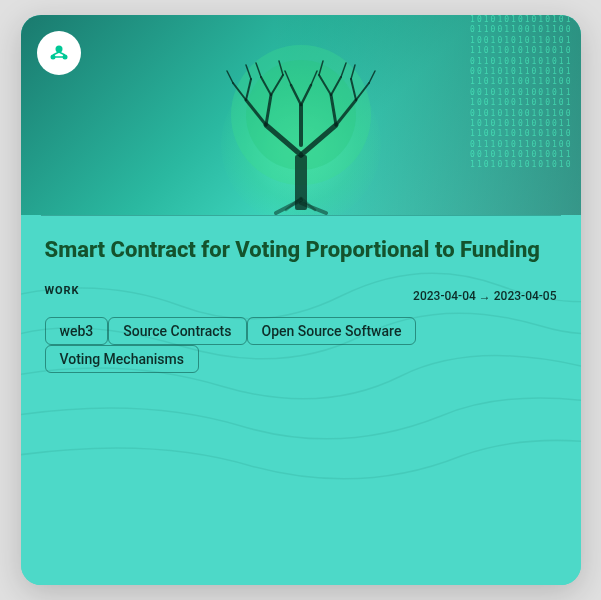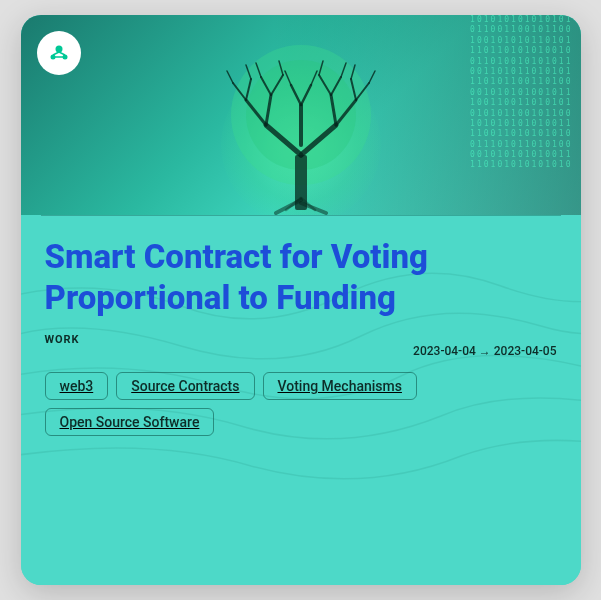--- a/index.html
+++ b/index.html
@@ -131,29 +131,30 @@
     }
 
     .content-topo {
       position: absolute;
       inset: 0;
       pointer-events: none;
       opacity: 0.12;
     }
 
     .article-title {
-      font-size: 33px;
+      font-size: 22px;
       font-weight: 800;
-      color: #1d4ed8;
+      color: #14532d;
       line-height: 1.25;
       z-index: 1;
     }
 
     .meta-row {
       display: flex;
+      align-items: center;
       justify-content: space-between;
       z-index: 1;
     }
 
     .meta-label {
       font-size: 11px;
       font-weight: 700;
       color: #0d2d28;
       letter-spacing: 0.08em;
       text-transform: uppercase;
@@ -162,23 +163,21 @@
     .meta-date {
       font-size: 12px;
       color: #0d2d28;
       font-weight: 500;
       margin-top: 11px;
     }
 
     .tags {
       display: flex;
       flex-wrap: wrap;
-      gap: 8px;
       z-index: 1;
-      text-decoration: underline;
     }
 
     .tag {
       border: 1.5px solid rgba(10, 80, 70, 0.55);
       border-radius: 6px;
       padding: 5px 14px;
       font-size: 14px;
       font-weight: 500;
       color: #0d2d28;
       background: transparent;
@@ -294,18 +293,18 @@
     <h1 class="article-title">Smart Contract for Voting Proportional to Funding</h1>
 
     <div class="meta-row">
       <span class="meta-label">WORK</span>
       <span class="meta-date">2023-04-04 → 2023-04-05</span>
     </div>
 
     <div class="tags">
       <span class="tag">web3</span>
       <span class="tag">Source Contracts</span>
+      <span class="tag">Open Source Software</span>
       <span class="tag">Voting Mechanisms</span>
-      <span class="tag">Open Source Software</span>
     </div>
 
   </div>
 </div>
 
 </body></html>

